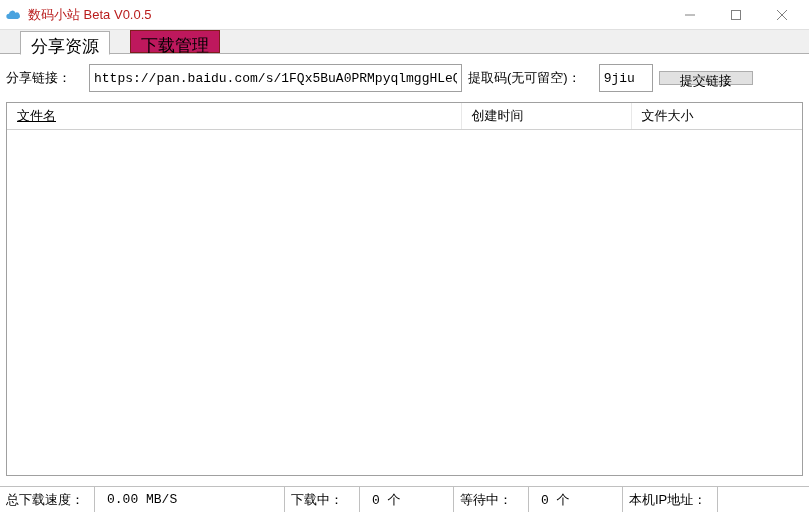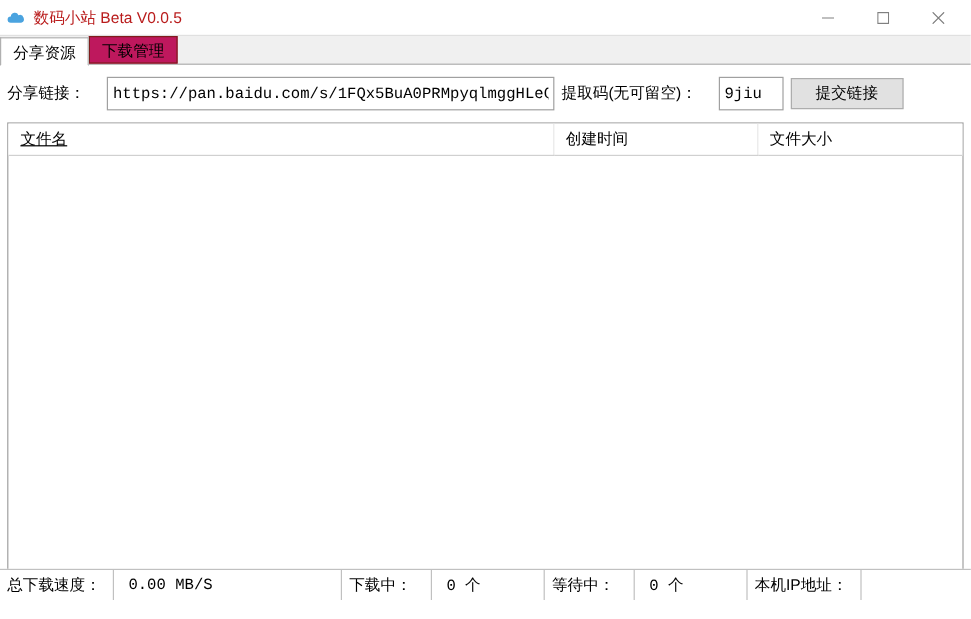--- a/index.html
+++ b/index.html
@@ -52,24 +52,25 @@
       font-size: 12px;
     }
     .tabs {
       height: 24px;
       background: #f0f0f0;
       display: flex;
       border-bottom: 1px solid #b0b0b0;
     }
     .tab {
       padding: 3px 10px;
-      font-size: 13px;
+      font-size: 17px;
       background: #f0f0f0;
       border-right: 1px solid #c0c0c0;
       cursor: default;
+      margin-left: 20px;
     }
     .tab.active {
       background: #ffffff;
       border-top: 1px solid #b0b0b0;
       border-left: 1px solid #b0b0b0;
       border-right: 1px solid #b0b0b0;
       position: relative;
       top: 1px;
       border-bottom: 1px solid #ffffff;
       margin-bottom: -1px;
@@ -96,21 +97,21 @@
       font-size: 13px;
       margin-left: 12px;
     }
     .share-link-input {
       width: 373px;
     }
     .code-input {
       width: 54px;
     }
     .submit-btn {
-      height: 26px;
+      height: 14px;
       padding: 0 20px;
       background: #e1e1e1;
       border: 1px solid #adadad;
       font-size: 13px;
       cursor: default;
       text-align: center;
     }
     .table-container {
       margin: 0 6px;
       border: 1px solid #a0a0a0;
@@ -131,21 +132,21 @@
       border-right: 1px solid #e8e8e8;
     }
     .table th:last-child {
       border-right: none;
     }
     .col-filename { width: 454px; text-decoration: underline; }
     .col-created { width: 170px; }
     .col-size { width: auto; }
     .statusbar {
       position: absolute;
-      bottom: 16px;
+      bottom: 4px;
       left: 0;
       right: 0;
       height: 26px;
       border-top: 1px solid #c0c0c0;
       display: flex;
       align-items: center;
       font-size: 13px;
       background: #ffffff;
     }
     .status-cell {

